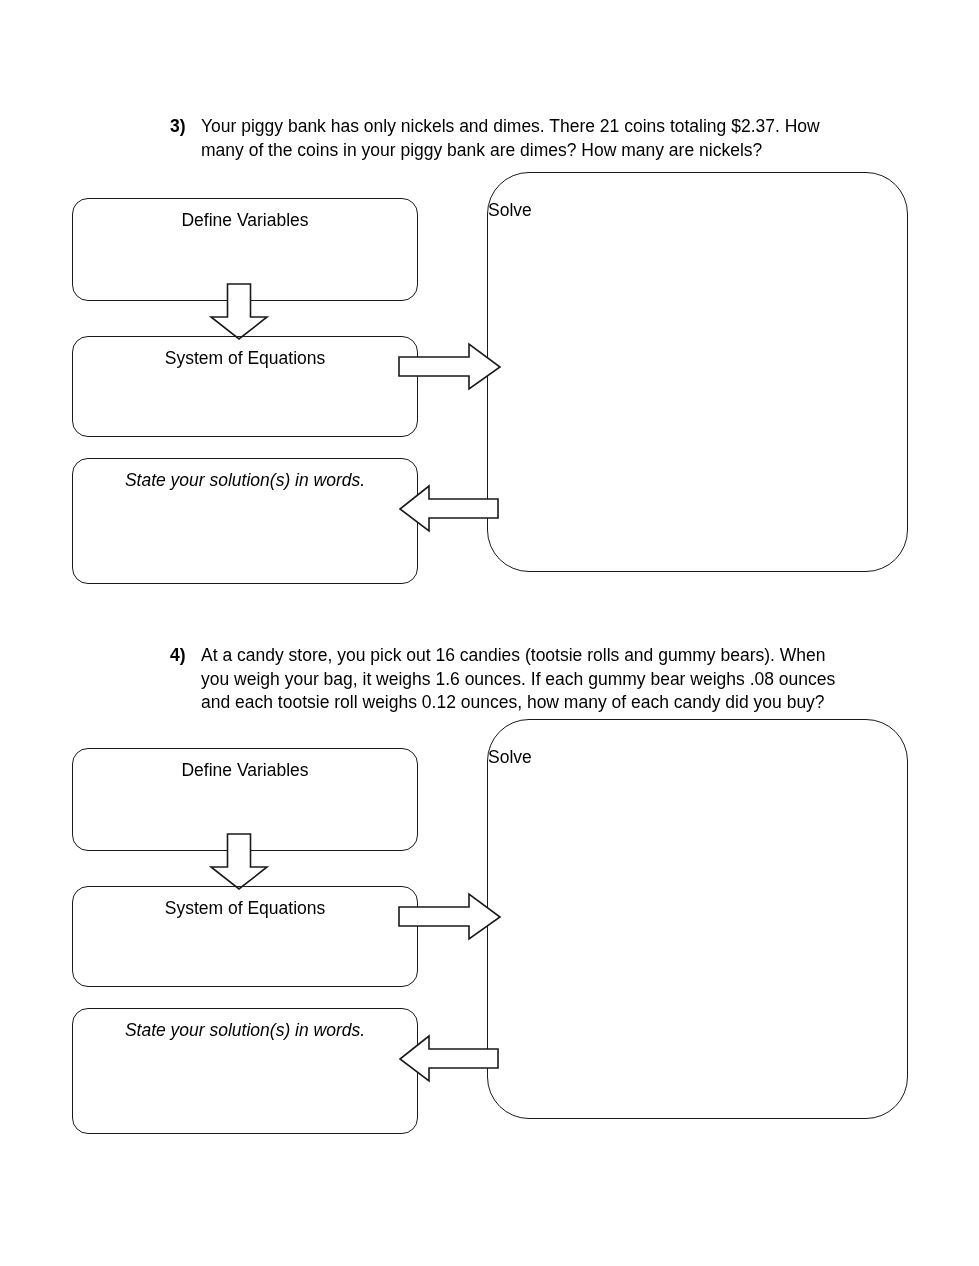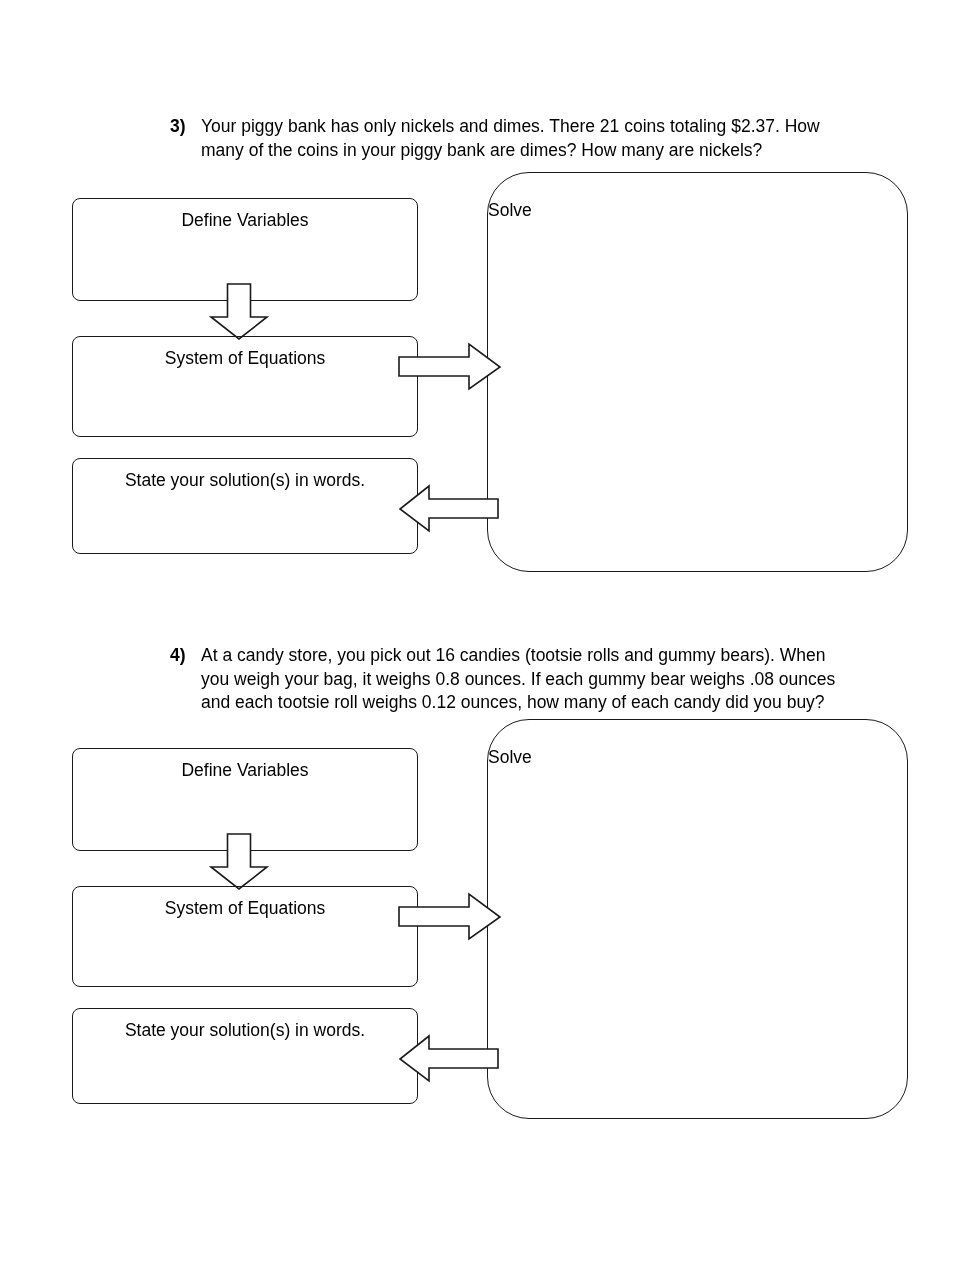--- a/index.html
+++ b/index.html
@@ -50,35 +50,35 @@
   .prompt .ptext {
     display: block;
     margin-left: 31px;
   }
 
   
   .box {
     position: absolute;
     box-sizing: border-box;
     border: 1.4px solid #1a1a1a;
-    border-radius: 8px;
+    border-radius: 16px;
     background: transparent;
   }
   .box .box-label {
     display: block;
     width: 100%;
     text-align: center;
     font-size: 17.5px;
     line-height: 20px;
     margin-top: 11px;
   }
 
   .box-define   { left: 72px; width: 346px; height: 103px; }
   .box-system   { left: 72px; width: 346px; height: 101px; margin-top: 6px; }
-  .box-state    { left: 72px; width: 346px; height: 96px; }
+  .box-state    { left: 72px; width: 346px; height: 126px; font-style: italic; }
 
   
   .solve-box {
     position: absolute;
     box-sizing: border-box;
     left: 487px;
     width: 421px;
     height: 400px;
     border: 1.4px solid #1a1a1a;
     border-radius: 42px;
@@ -153,21 +153,21 @@
         <polygon points="99,13 30,13 30,0 1,23 30,45 30,32 99,32"></polygon>
       </svg>
     </div>
 
   </div>
 
   <div class="problem" style="top:0px;">
 
     <div class="prompt" style="top:644px;">
       <span class="num">4)</span>
-      <span class="ptext">At a candy store, you pick out 16 candies (tootsie rolls and gummy bears). When you weigh your bag, it weighs 0.8 ounces. If each gummy bear weighs .08 ounces and each tootsie roll weighs 0.12 ounces, how many of each candy did you buy?</span>
+      <span class="ptext">At a candy store, you pick out 16 candies (tootsie rolls and gummy bears). When you weigh your bag, it weighs 1.6 ounces. If each gummy bear weighs .08 ounces and each tootsie roll weighs 0.12 ounces, how many of each candy did you buy?</span>
     </div>
 
     <div class="solve-box" style="top:719px;">
       <span class="box-label">Solve</span>
     </div>
 
     <div class="box box-define" style="top:748px;">
       <span class="box-label">Define Variables</span>
     </div>
 

